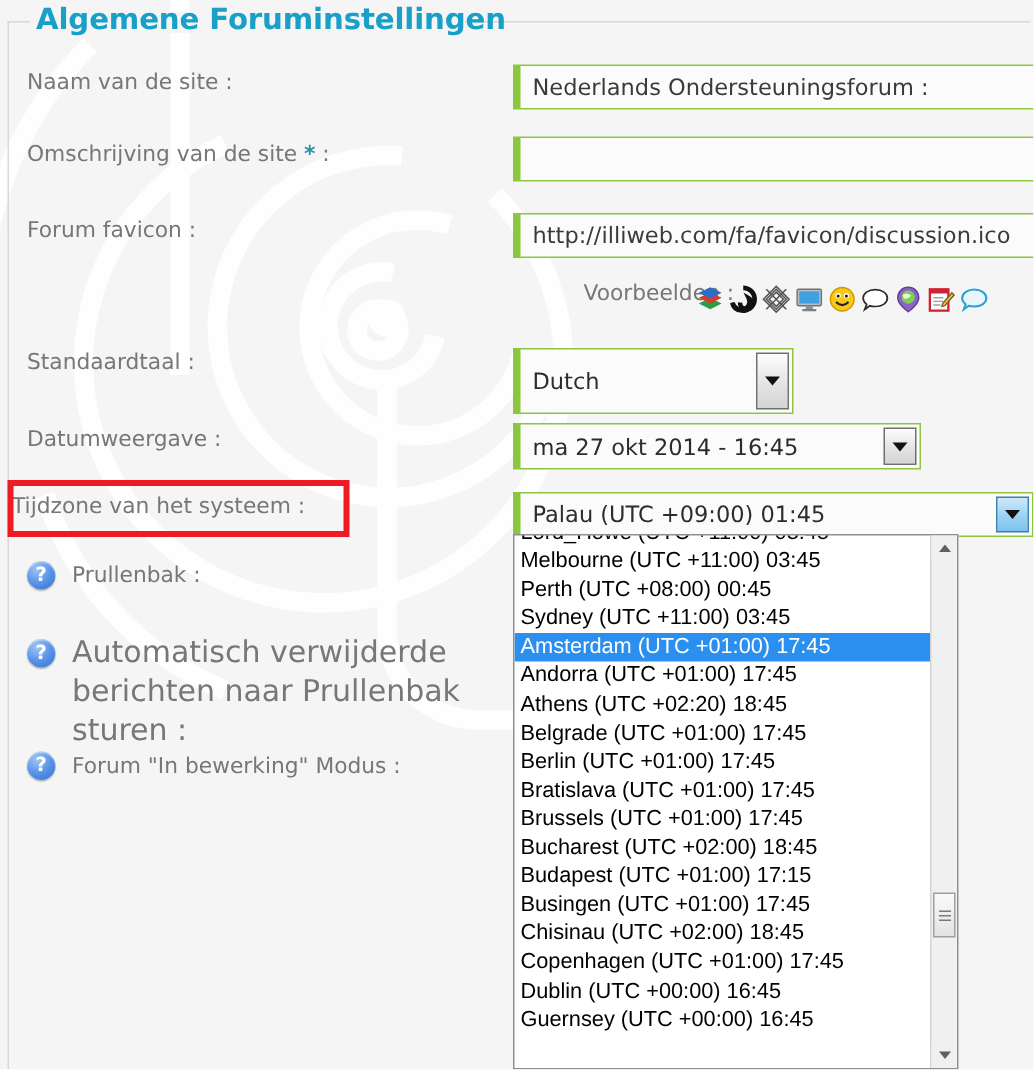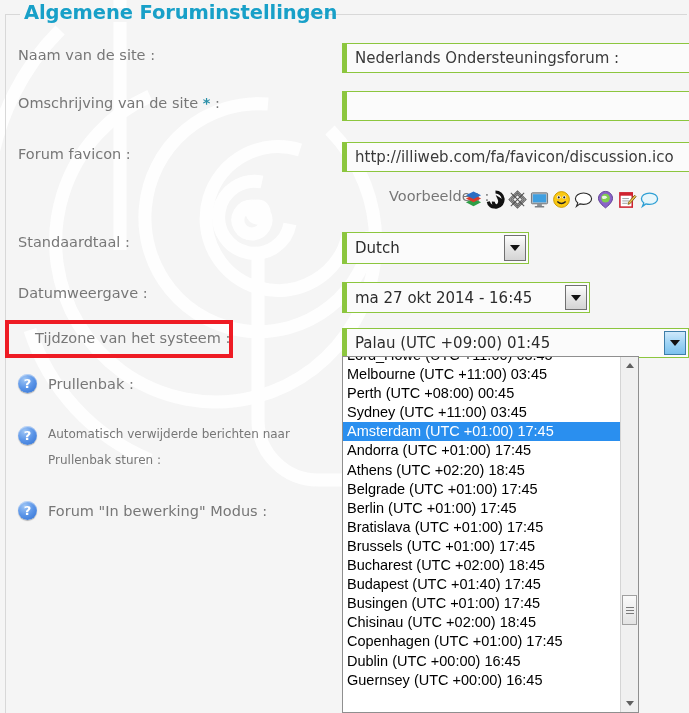--- a/index.html
+++ b/index.html
@@ -72,21 +72,21 @@
     font-size: 14.5px;
     font-family: "DejaVu Sans", sans-serif;
     white-space: nowrap;
     text-align: center;
   }
   .label .req { color: #2a8fa8; font-weight: bold; }
 
   .label-wrap {
     position: absolute;
     color: #777777;
-    font-size: 12px;
+    font-size: 20px;
     line-height: 26px;
     width: 300px;
   }
 
   
   .help-icon {
     position: absolute;
     width: 19px; height: 19px;
     border-radius: 50%;
     background: radial-gradient(circle at 35% 28%, #9fc6f5 0%, #5b95e8 48%, #2f6fd0 100%);
@@ -337,36 +337,36 @@
         <path d="M2 3 L15 3 L15 6 L2 6 Z" fill="#cf2230"></path>
         <path d="M4.5 9 h7 M4.5 11.5 h7 M4.5 14 h5" stroke="#9aa0a6" stroke-width="1"></path>
         <path d="M11 13 L17.5 5.5 L19 7 L12.5 14.5 L10.5 15 Z" fill="#f2c14b" stroke="#7a6020"></path>
       </svg>
       <svg class="ex-ico" viewBox="0 0 20 20">
         <path d="M10 3.2 C15 3.2 18.5 5.9 18.5 9.2 C18.5 12.5 15 15.1 10 15.1 C8.6 15.1 7.3 14.9 6.2 14.6 L2.6 17.2 L4 13.6 C2.4 12.4 1.5 10.9 1.5 9.2 C1.5 5.9 5 3.2 10 3.2 Z" fill="#e8f6fb" stroke="#2e9fd4" stroke-width="1.4"></path>
       </svg>
     </div>
 
     <div class="label" style="left:18px; top:234px;">Standaardtaal :</div>
-    <div class="sel-wrap" style="left:342px; top:232px; width:187px; height:32px;">
+    <div class="sel-wrap" style="left:342px; top:232px; width:187px; height:44px;">
       <div class="sel-text">Dutch</div>
       <div class="sel-btn">
         <span class="arrow-down"></span>
       </div>
     </div>
 
     <div class="label" style="left:18px; top:285px;">Datumweergave :</div>
-    <div class="sel-wrap" style="left:342px; top:282px; width:248px; height:31px;">
+    <div class="sel-wrap" style="left:342px; top:282px; width:272px; height:31px;">
       <div class="sel-text">ma 27 okt 2014 - 16:45</div>
       <div class="sel-btn">
         <span class="arrow-down"></span>
       </div>
     </div>
 
-    <div class="label" style="left:35px; top:330px;">Tijdzone van het systeem :</div>
+    <div class="label" style="left:8px; top:330px;">Tijdzone van het systeem :</div>
     <div class="red-box" style="left:5px; top:320px; width:228px; height:38px;"></div>
 
     <div class="sel-wrap" style="left:342px; top:328px; width:347px; height:30px;">
       <div class="sel-text">Palau (UTC +09:00) 01:45</div>
       <div class="sel-btn active">
         <span class="arrow-down"></span>
       </div>
     </div>
 
     <div class="dd-list" style="left:342px; top:356px; width:297px; height:357px;">
@@ -376,21 +376,21 @@
           <div class="dd-item">Perth (UTC +08:00) 00:45</div>
           <div class="dd-item">Sydney (UTC +11:00) 03:45</div>
           <div class="dd-item selected">Amsterdam (UTC +01:00) 17:45</div>
           <div class="dd-item">Andorra (UTC +01:00) 17:45</div>
           <div class="dd-item">Athens (UTC +02:20) 18:45</div>
           <div class="dd-item">Belgrade (UTC +01:00) 17:45</div>
           <div class="dd-item">Berlin (UTC +01:00) 17:45</div>
           <div class="dd-item">Bratislava (UTC +01:00) 17:45</div>
           <div class="dd-item">Brussels (UTC +01:00) 17:45</div>
           <div class="dd-item">Bucharest (UTC +02:00) 18:45</div>
-          <div class="dd-item">Budapest (UTC +01:40) 17:45</div>
+          <div class="dd-item">Budapest (UTC +01:00) 17:15</div>
           <div class="dd-item">Busingen (UTC +01:00) 17:45</div>
           <div class="dd-item">Chisinau (UTC +02:00) 18:45</div>
           <div class="dd-item">Copenhagen (UTC +01:00) 17:45</div>
           <div class="dd-item">Dublin (UTC +00:00) 16:45</div>
           <div class="dd-item">Guernsey (UTC +00:00) 16:45</div>
         </div>
       <div class="dd-scroll">
         <div class="sb-btn up">
           <span class="sb-up-tri"></span>
         </div>

